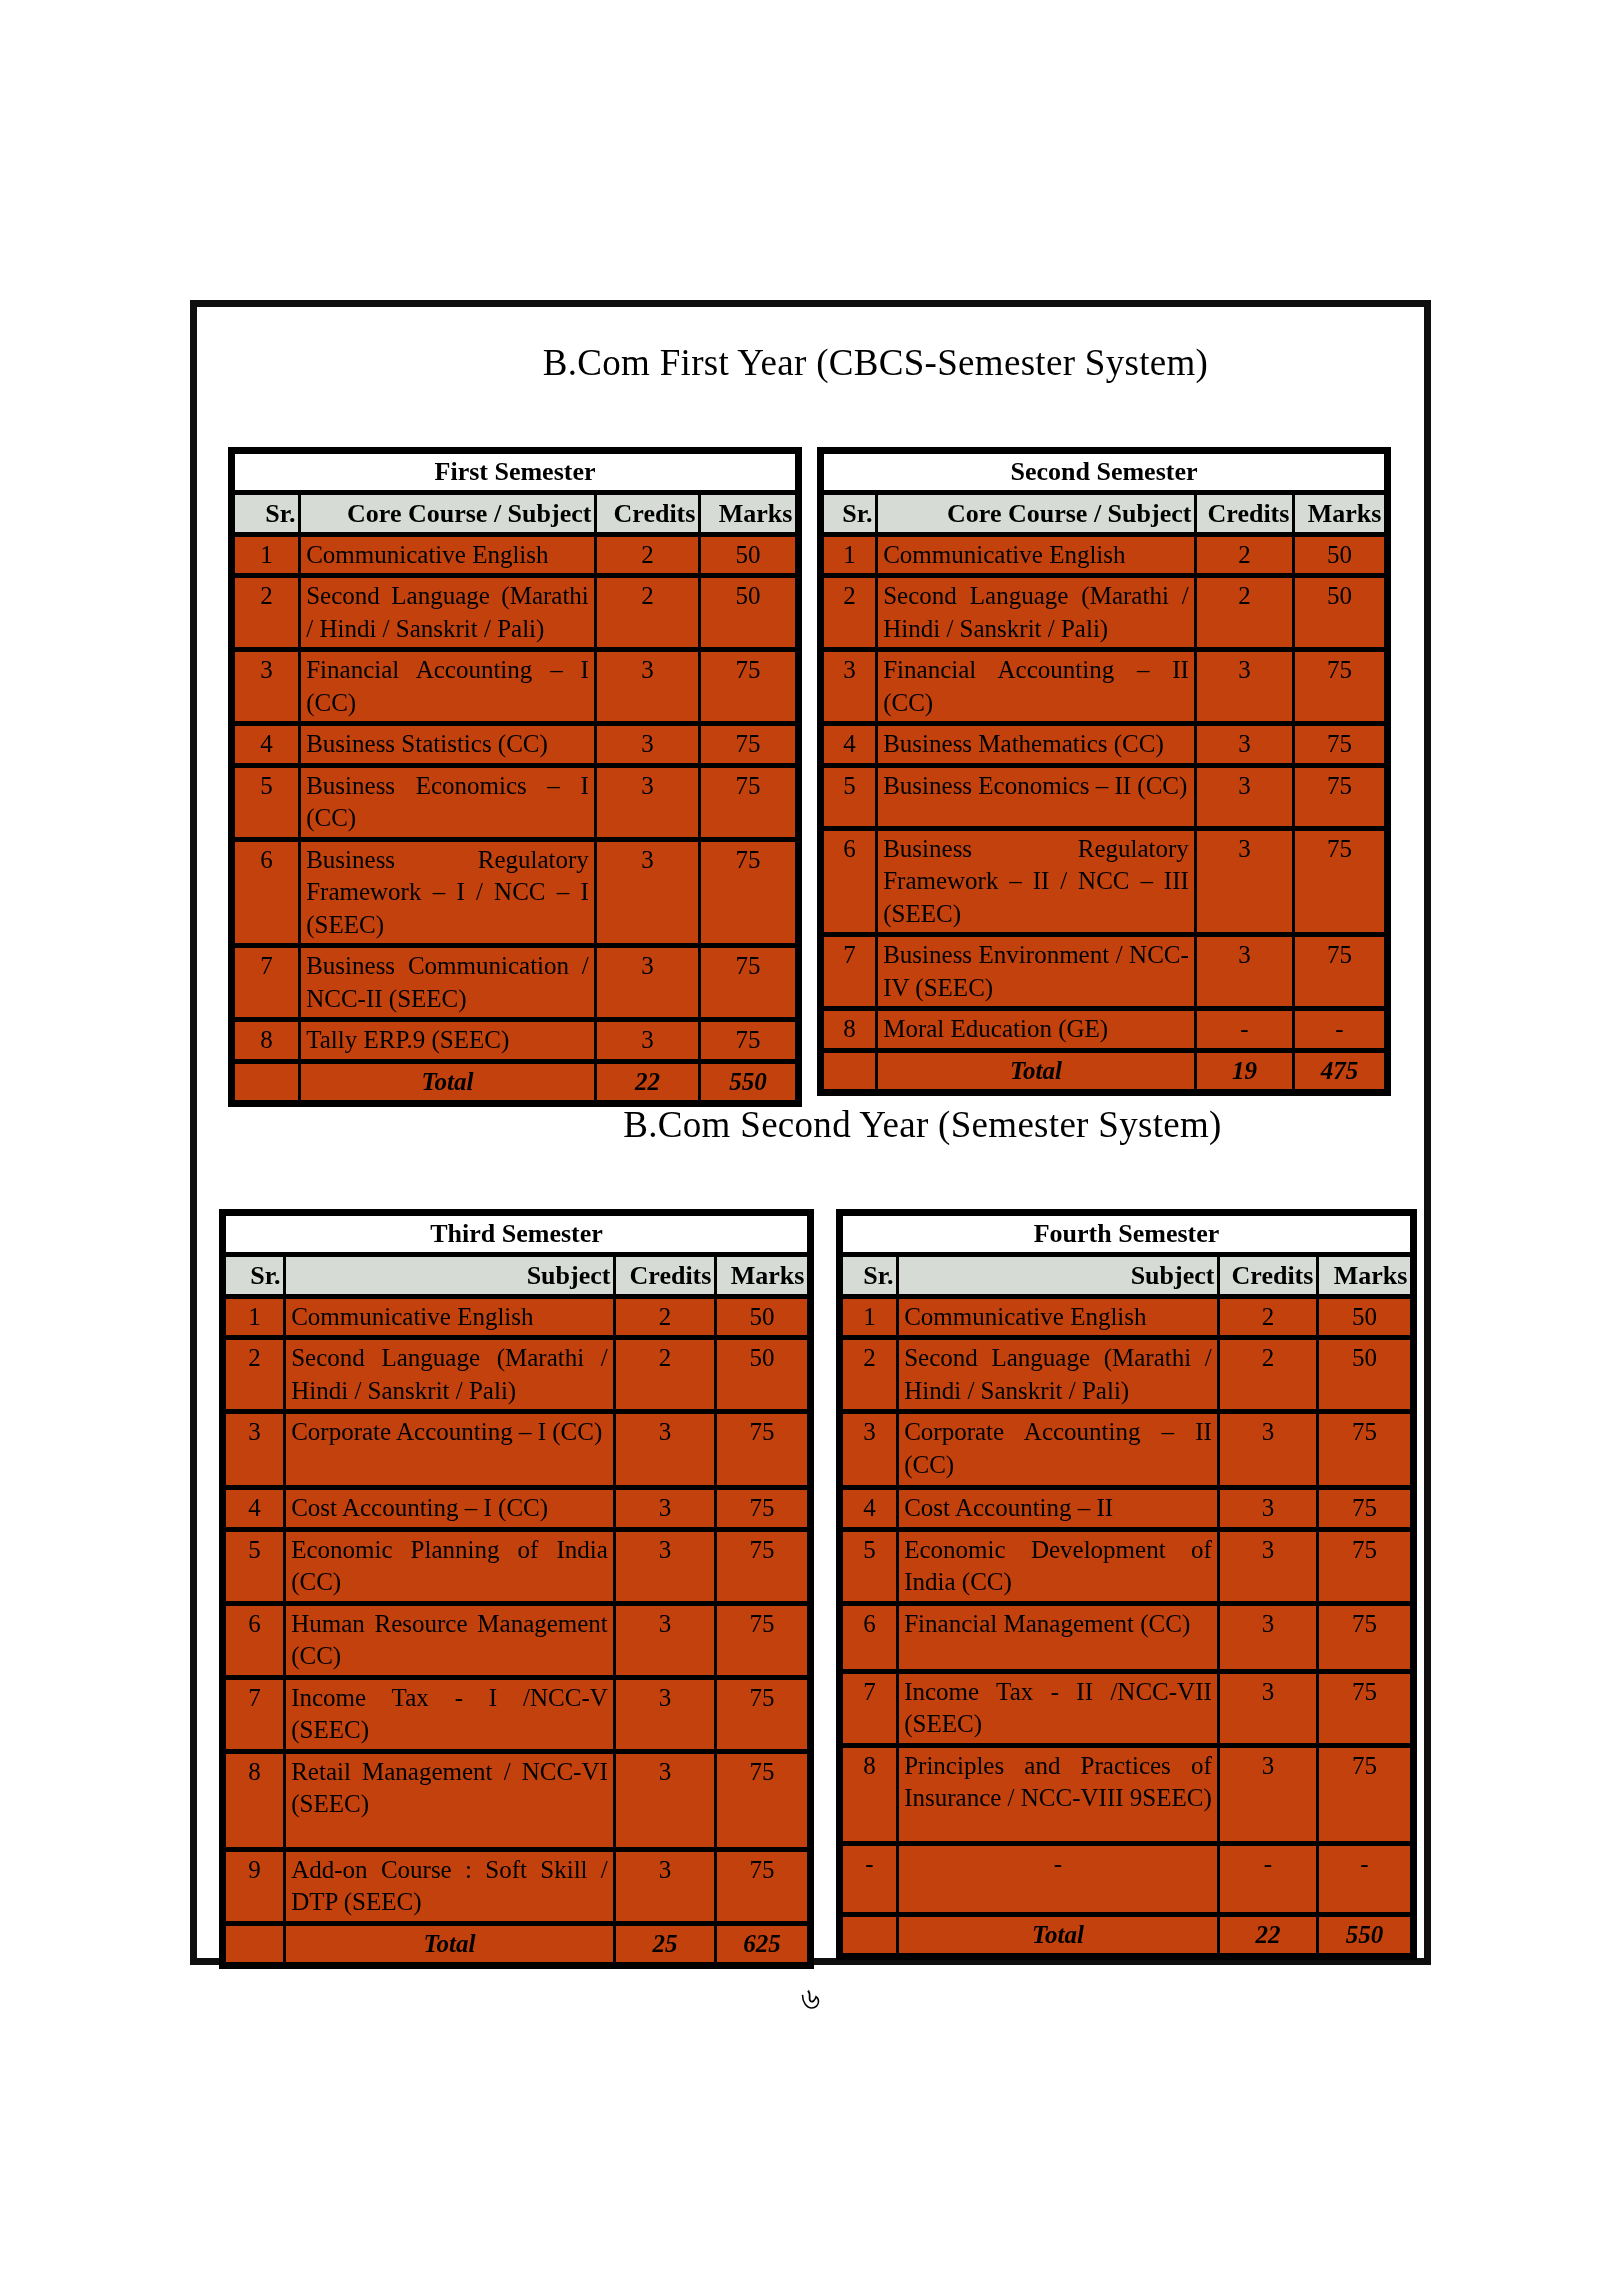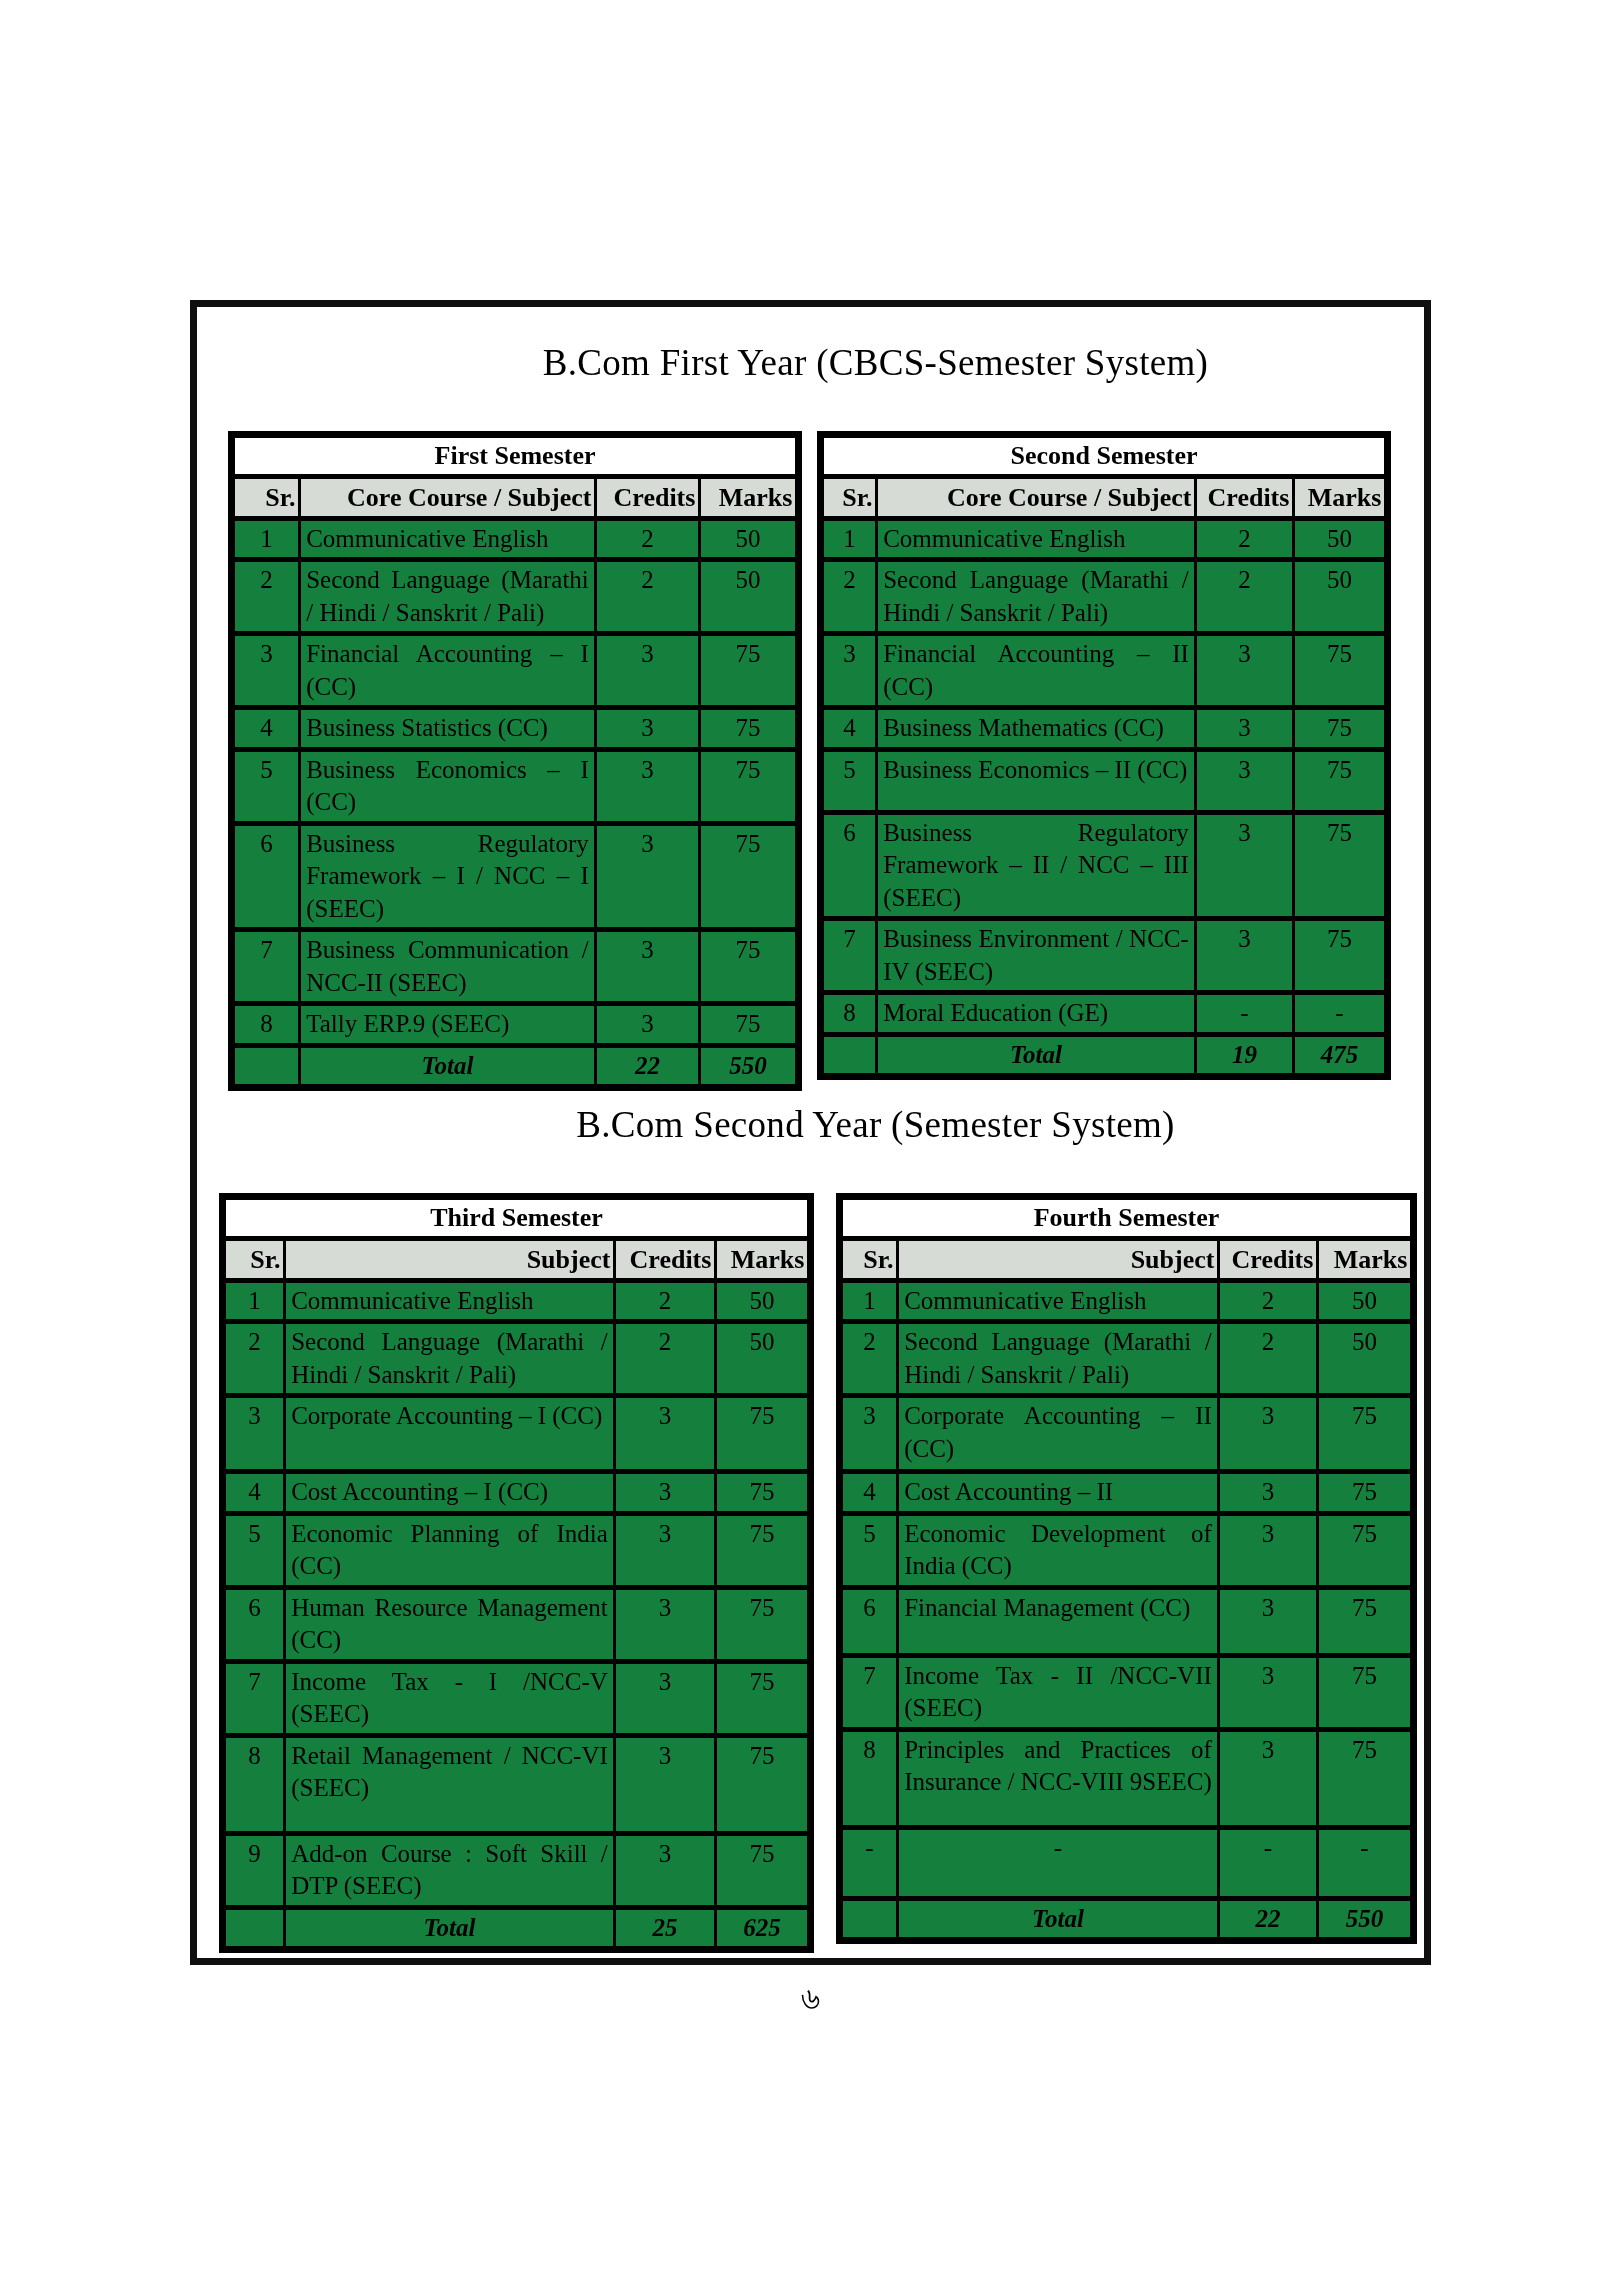--- a/index.html
+++ b/index.html
@@ -10,26 +10,27 @@
   }
   .frame {
     position:absolute; left:190px; top:300px; width:1241px; height:1665px;
     border:7.2px solid #0f0f0f; box-sizing:border-box;
   }
   .pagetitle {
     position:absolute; left:190px; width:1371px; text-align:center;
     font-size:37px; line-height:1.1; letter-spacing:0.3px; white-space:nowrap;
   }
   #title-first  { top:343px; }
-  #title-second { top:1105px; }
+  #title-second { top:1105px;padding-left:47px; }
 
   table.sem {
     position:absolute; border-collapse:collapse; table-layout:fixed;
-    font-size:25px; line-height:1.3; background:#15803d;
+    font-size:25px; line-height:1.3; background:#c2410c;
     border:7.2px solid #000;
+    margin-top:16px;
   }
   table.sem td {
     border:3.3px solid #000; border-top-width:5.2px; border-bottom-width:5.2px;
     padding:2px 5.2px; vertical-align:top; box-sizing:border-box; overflow:hidden;
   }
   tr.sem-title td {
     font-weight:bold; text-align:center; font-size:26px; background:#fff;
     vertical-align:middle; padding:1.3px 2.6px;
   }
   tr.head td {

